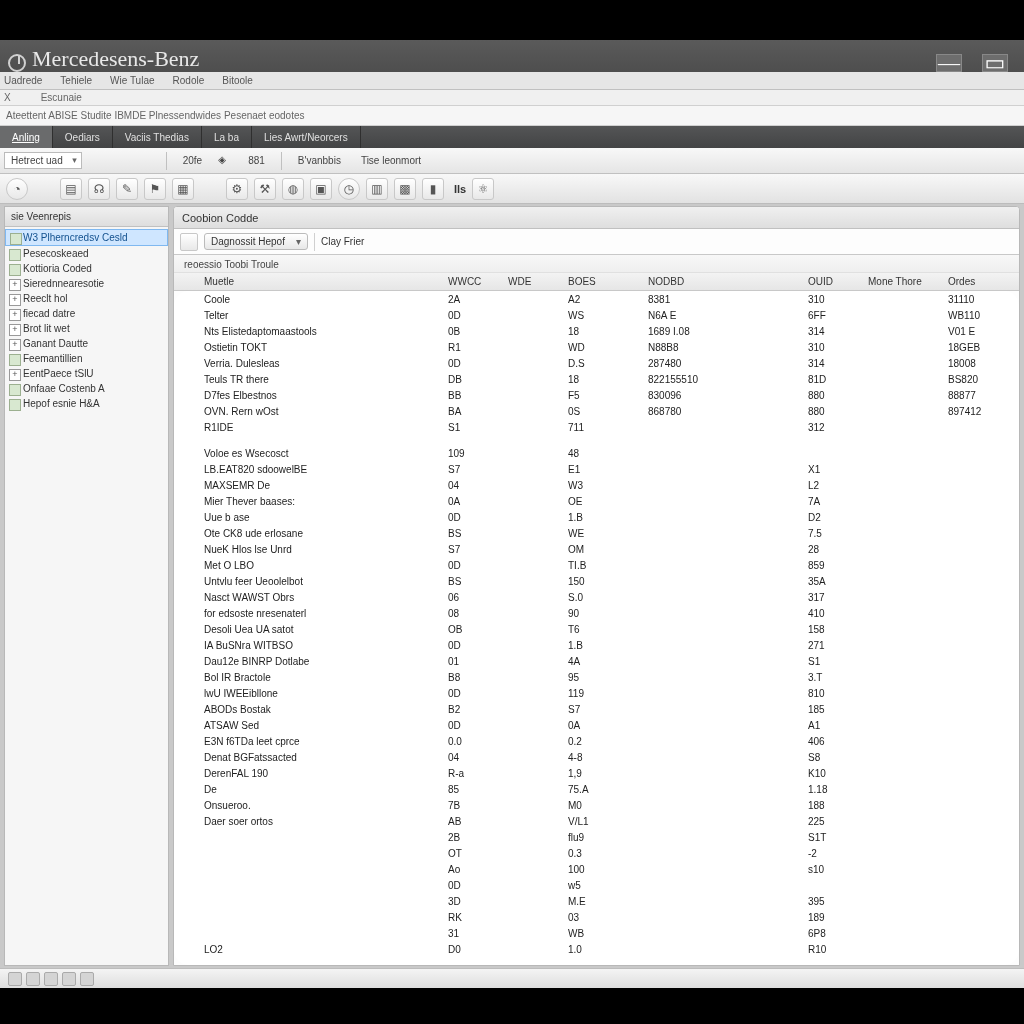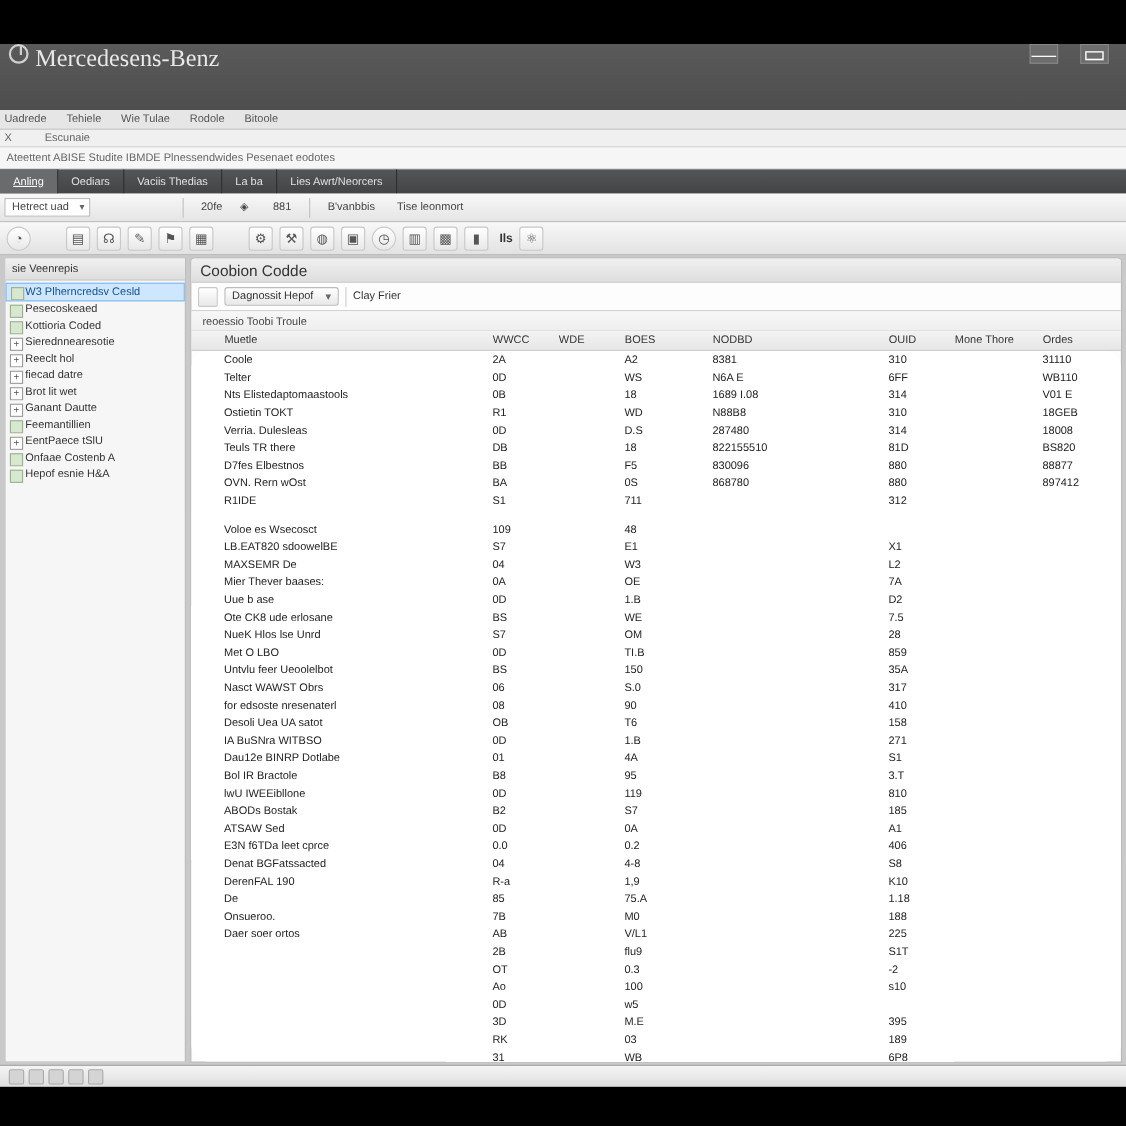--- a/index.html
+++ b/index.html
@@ -13,25 +13,25 @@
   color: #333;
 }
 .outer-frame {
   position: absolute;
   top: 40px; left: 0; right: 0; bottom: 56px;
   background: #c9c9c9;
   display: flex;
   flex-direction: column;
 }
 .titlebar {
-  height: 60px;
+  height: 32px;
   background: linear-gradient(#5a5a5a, #4e4e4e);
   color: #e8e8e8;
   display: flex;
-  align-items: flex-start;
+  align-items: flex-end;
   padding: 0 8px;
   font-size: 22px;
   font-family: Georgia, serif;
 }
 .titlebar .logo {
   width: 18px; height: 18px; border: 2px solid #d0d0d0; border-radius: 50%;
   position: relative; margin-right: 6px;
 }
 .titlebar .logo::before, .titlebar .logo::after {
   content: ""; position: absolute; background: #d0d0d0;
@@ -123,21 +123,21 @@
   background: #c9c9c9;
 }
 .main .panel {
   flex: 1; background: #fdfdfd; border: 1px solid #b8b8b8;
   display: flex; flex-direction: column; overflow: hidden;
   border-radius: 4px 4px 0 0;
 }
 .panel .panelhdr {
   height: 22px; background: linear-gradient(#f0f0f0, #dedede);
   border-bottom: 1px solid #c0c0c0; display: flex; align-items: center;
-  padding: 0 8px; font-size: 14px; color: #333;
+  padding: 0 8px; font-size: 11px; color: #333;
 }
 .panel .toolbar {
   height: 26px; border-bottom: 1px solid #c8c8c8;
   display: flex; align-items: center; padding: 0 6px; gap: 6px; font-size: 10px;
 }
 .panel .toolbar .ddbtn {
   padding: 2px 22px 2px 6px; border: 1px solid #bbb;
   background: linear-gradient(#fff, #e8e8e8); border-radius: 3px; position: relative;
 }
 .panel .toolbar .ddbtn::after { content: "▾"; position: absolute; right: 6px; color: #666; }

